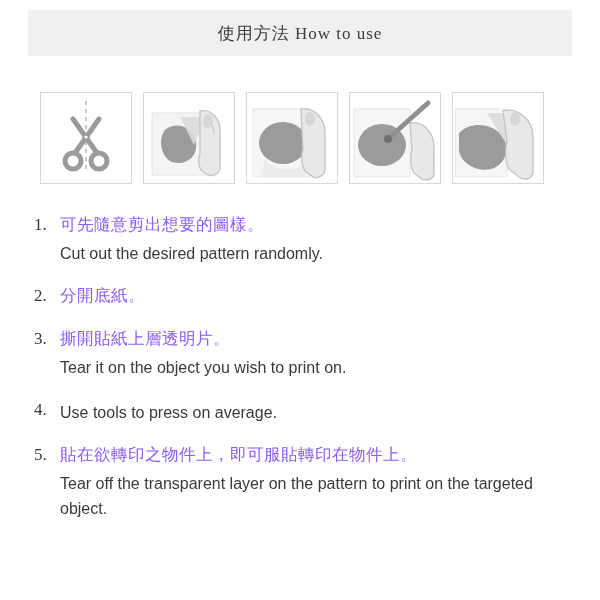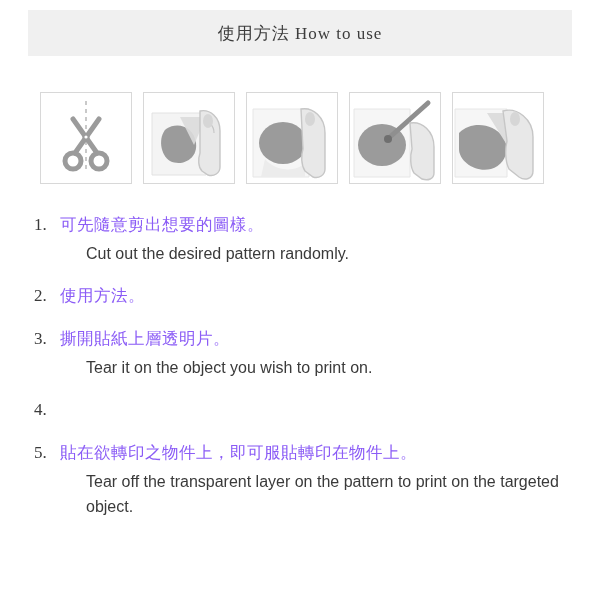--- a/index.html
+++ b/index.html
@@ -93,21 +93,20 @@
     color: #8b5cf6;
     letter-spacing: 0.5px;
     font-family: "Liberation Serif", serif;
   }
   .line-en {
     font-size: 16px;
     line-height: 25px;
     color: #3a3a3a;
     margin-top: 3px;
     font-family: "Liberation Sans", sans-serif;
-    margin-left: 26px;
   }
 </style>
 </head>
 <body>
 
 <div class="page">
 
   <div class="header">
     <div class="header-title">使用方法 How to use</div>
   </div>
@@ -192,35 +191,36 @@
       <div class="item-num">1.</div>
       <div class="item-body">
         <div class="line-zh">可先隨意剪出想要的圖樣。</div>
         <div class="line-en">Cut out the desired pattern randomly.</div>
       </div>
     </div>
 
     <div class="list-item">
       <div class="item-num">2.</div>
       <div class="item-body">
-        <div class="line-zh">使用方法。</div>
+        <div class="line-zh">分開底紙。</div>
       </div>
     </div>
 
     <div class="list-item">
       <div class="item-num">3.</div>
       <div class="item-body">
         <div class="line-zh">撕開貼紙上層透明片。</div>
         <div class="line-en">Tear it on the object you wish to print on.</div>
       </div>
     </div>
 
     <div class="list-item">
       <div class="item-num">4.</div>
       <div class="item-body">
+        <div class="line-en">Use tools to press on average.</div>
       </div>
     </div>
 
     <div class="list-item">
       <div class="item-num">5.</div>
       <div class="item-body">
         <div class="line-zh">貼在欲轉印之物件上，即可服貼轉印在物件上。</div>
         <div class="line-en">Tear off the transparent layer on the pattern to print on the targeted object.</div>
       </div>
     </div>

